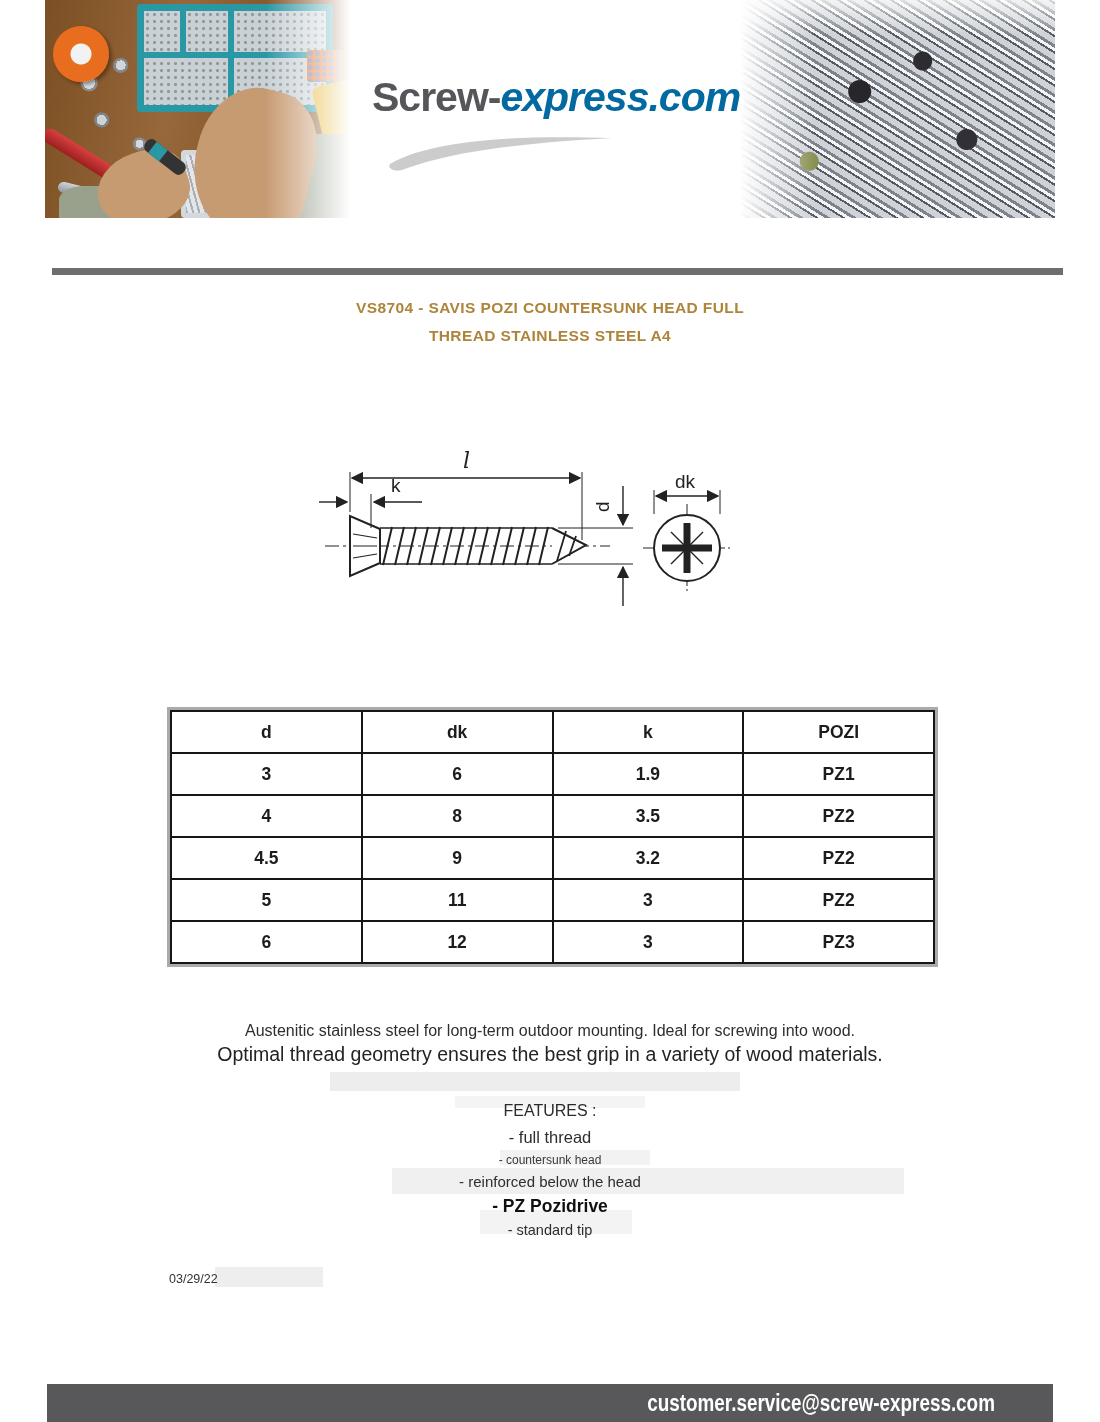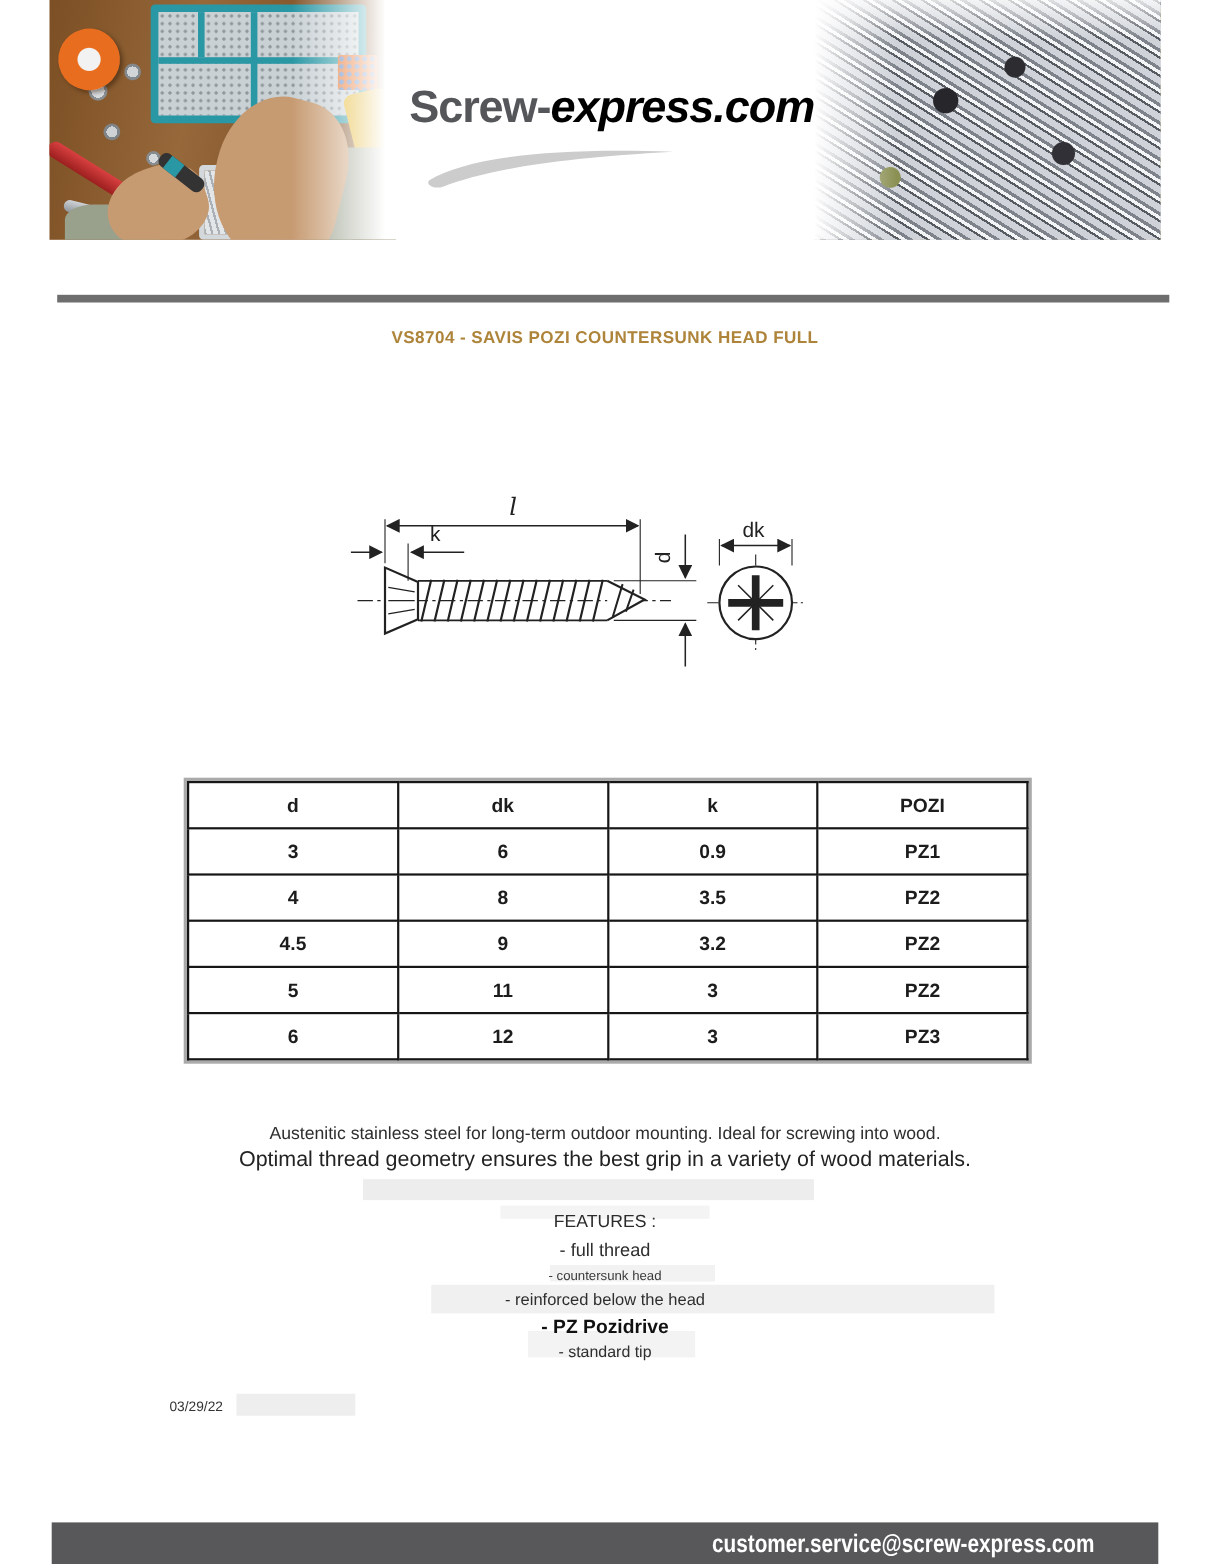--- a/index.html
+++ b/index.html
@@ -70,21 +70,21 @@
       repeating-linear-gradient(-38deg, rgba(150,140,50,.55) 0 5px, rgba(222,210,120,.5) 5px 9px, transparent 9px 26px);
   }
   #photo-right .fade { position:absolute; inset:0;
     background:linear-gradient(to right, #ffffff 0, rgba(255,255,255,0) 24%),
                linear-gradient(to bottom, rgba(255,255,255,.75) 0, rgba(255,255,255,0) 16%); }
 
   
   #logo { position:absolute; left:372px; top:74px; width:376px; height:100px; text-align:left; }
   #logo .logo-line { font-size:41px; font-weight:700; letter-spacing:-1px; white-space:nowrap; }
   #logo .logo-part1 { color:#55565a; }
-  #logo .logo-part2 { color:#000000; font-style:italic; }
+  #logo .logo-part2 { color:#0369a1; font-style:italic; }
   #logo svg { position:absolute; left:12px; top:56px; }
 
   
   #banner { position:absolute; left:45px; top:218px; width:1012px; height:50px;
     background:#ee7425; text-align:center; }
   #banner .banner-text { display:inline-block; color:#ffffff; font-weight:700; font-size:44px;
     line-height:48px; transform:scaleX(.74); transform-origin:50% 50%; letter-spacing:0; white-space:nowrap; }
   #banner-shadow { position:absolute; left:52px; top:268px; width:1011px; height:7px; background:#6e6e6e; }
 
   
@@ -110,21 +110,21 @@
   
   #features { position:absolute; left:0; top:1102px; width:1100px; text-align:center; }
   #features .features-heading { font-size:16px; color:#2b2b2b; margin-bottom:8px; }
   .feature-0 { font-size:16.5px; color:#2e2e2e; margin-bottom:6px; }
   .feature-1 { font-size:12px;  color:#3a3a3a; margin-bottom:6px; }
   .feature-2 { font-size:15px;  color:#2e2e2e; margin-bottom:6px; }
   .feature-3 { font-size:17.5px; font-weight:700; color:#111; margin-bottom:5px; }
   .feature-4 { font-size:14.5px; color:#2e2e2e; }
 
   
-  #doc-date { position:absolute; left:154px; top:1272px; font-size:12.5px; color:#333; }
+  #doc-date { position:absolute; left:169px; top:1272px; font-size:12.5px; color:#333; }
   #footer-bar { position:absolute; left:47px; top:1384px; width:1006px; height:38px;
     background:#58585a; text-align:right;padding-left:48px; }
   #footer-bar .email { display:inline-block; color:#ffffff; font-weight:700; font-size:23px;
     line-height:38px; margin-right:58px; transform:scaleX(.82); transform-origin:100% 50%; white-space:nowrap; }
 
   
   .artifact { position:absolute; background:#efefef; }
 </style>
 </head>
 <body>
@@ -162,20 +162,21 @@
     </div>
     <svg width="230" height="42" viewBox="0 0 230 42">
       <path d="M6,34 C40,14 110,4 228,8 C120,14 60,24 18,40 C10,42 3,38 6,34 Z" fill="#cccccc"></path>
     </svg>
   </div>
 
   <div id="banner-shadow"></div>
 
   <div id="product-title">
     <div>VS8704 - SAVIS POZI COUNTERSUNK HEAD FULL</div>
+    <div>THREAD STAINLESS STEEL A4</div>
   </div>
 
   <svg id="drawing" width="480" height="200" viewBox="0 0 480 200">
     <defs>
       <marker id="ah" viewBox="0 0 10 10" refX="9" refY="5" markerWidth="9" markerHeight="9" orient="auto-start-reverse">
         <path d="M0,0 L10,5 L0,10 z" fill="#222"></path>
       </marker>
     </defs>
     <g stroke="#222" fill="none" stroke-width="1.6">
 
@@ -231,21 +232,21 @@
         <th>d</th>
         <th>dk</th>
         <th>k</th>
         <th>POZI</th>
       </tr>
     </thead>
     <tbody>
       <tr>
         <td>3</td>
         <td>6</td>
-        <td>0.9</td>
+        <td>1.9</td>
         <td>PZ1</td>
       </tr>
       <tr>
         <td>4</td>
         <td>8</td>
         <td>3.5</td>
         <td>PZ2</td>
       </tr>
       <tr>
         <td>4.5</td>

